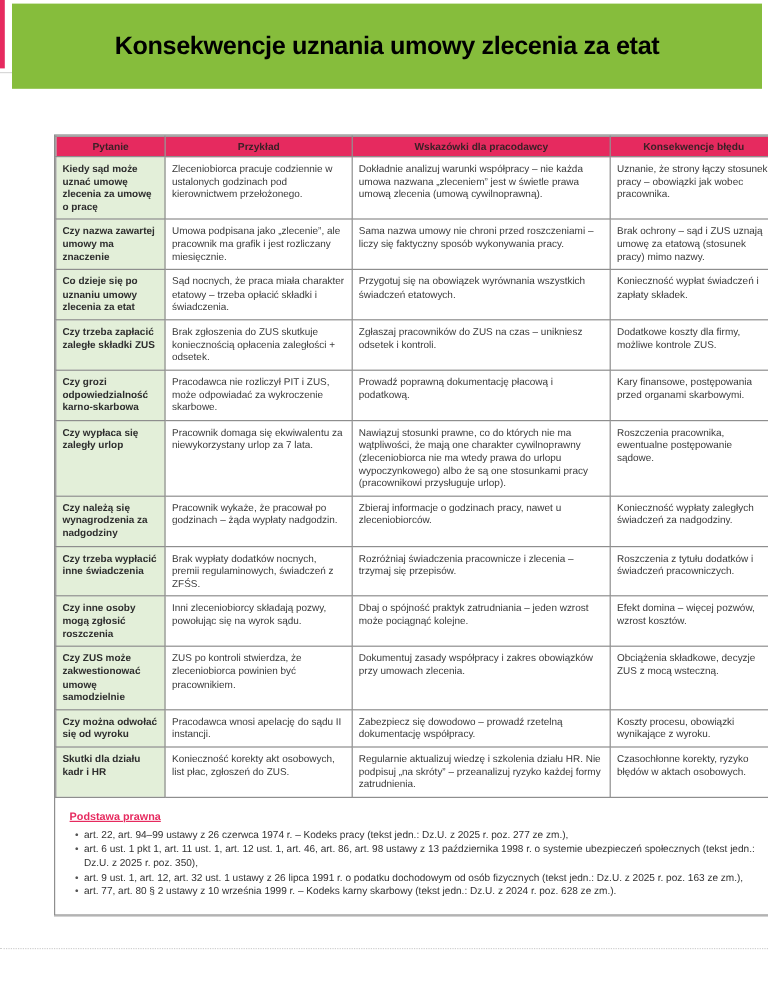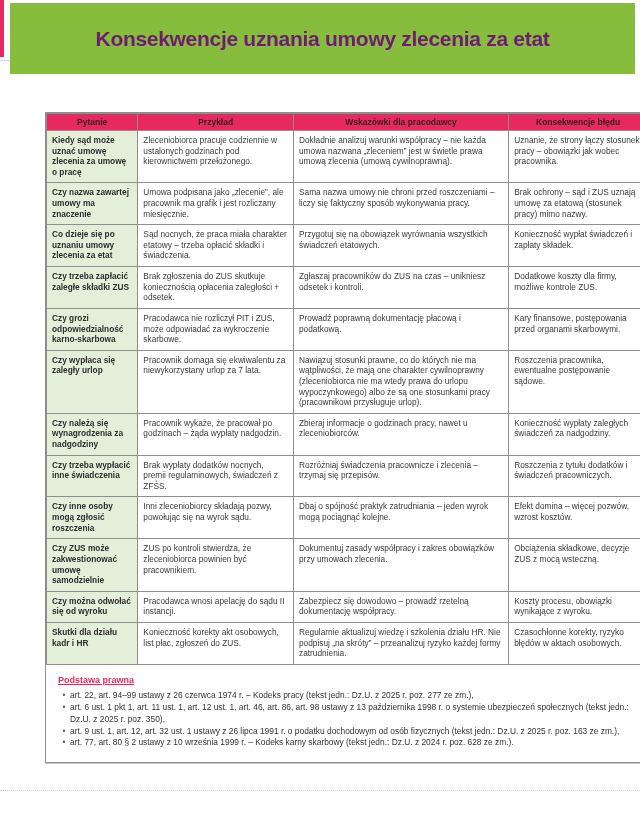--- a/index.html
+++ b/index.html
@@ -22,21 +22,21 @@
   .edge-line{
     position:absolute;left:0;top:60px;width:10px;height:0;
     border-top:1px solid #d8d8d8;
   }
   .banner{
     position:absolute;left:10px;top:3px;width:625px;height:71px;
     background:var(--banner-green);
     display:flex;flex-direction:column;align-items:center;justify-content:center;
   }
   .banner .title-line{
-    font-size:21px;font-weight:bold;color:#701a75;line-height:1.42;
+    font-size:21px;font-weight:bold;color:#000000;line-height:1.42;
     letter-spacing:-0.3px;text-align:center;white-space:nowrap;
   }
   .content-box{
     position:absolute;left:45px;top:112px;width:604px;
     border:1px solid var(--border-gray);
     box-shadow:0 1px 0 #c9c9c9;
     background:#ffffff;
   }
   table{border-collapse:collapse;width:100%;table-layout:fixed;}
   col.c1{width:15.2%;} col.c2{width:25.9%;} col.c3{width:35.8%;} col.c4{width:23.1%;}
@@ -142,21 +142,21 @@
         </tr>
         <tr>
           <td class="q">Czy trzeba wypłacić inne świadczenia</td>
           <td>Brak wypłaty dodatków nocnych, premii regulaminowych, świadczeń z ZFŚS.</td>
           <td>Rozróżniaj świadczenia pracownicze i zlecenia – trzymaj się przepisów.</td>
           <td>Roszczenia z tytułu dodatków i świadczeń pracowniczych.</td>
         </tr>
         <tr>
           <td class="q">Czy inne osoby mogą zgłosić roszczenia</td>
           <td>Inni zleceniobiorcy składają pozwy, powołując się na wyrok sądu.</td>
-          <td>Dbaj o spójność praktyk zatrudniania – jeden wyrok mogą pociągnąć kolejne.</td>
+          <td>Dbaj o spójność praktyk zatrudniania – jeden wzrost może pociągnąć kolejne.</td>
           <td>Efekt domina – więcej pozwów, wzrost kosztów.</td>
         </tr>
         <tr>
           <td class="q">Czy ZUS może zakwestionować umowę samodzielnie</td>
           <td>ZUS po kontroli stwierdza, że zleceniobiorca powinien być pracownikiem.</td>
           <td>Dokumentuj zasady współpracy i zakres obowiązków przy umowach zlecenia.</td>
           <td>Obciążenia składkowe, decyzje ZUS z mocą wsteczną.</td>
         </tr>
         <tr>
           <td class="q">Czy można odwołać się od wyroku</td>

